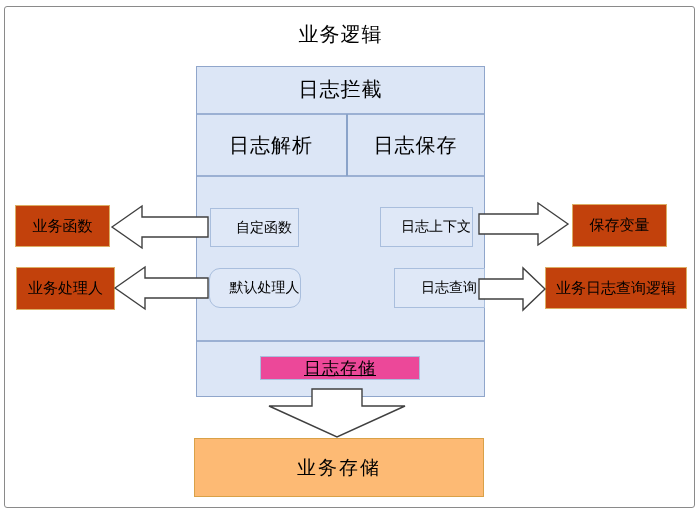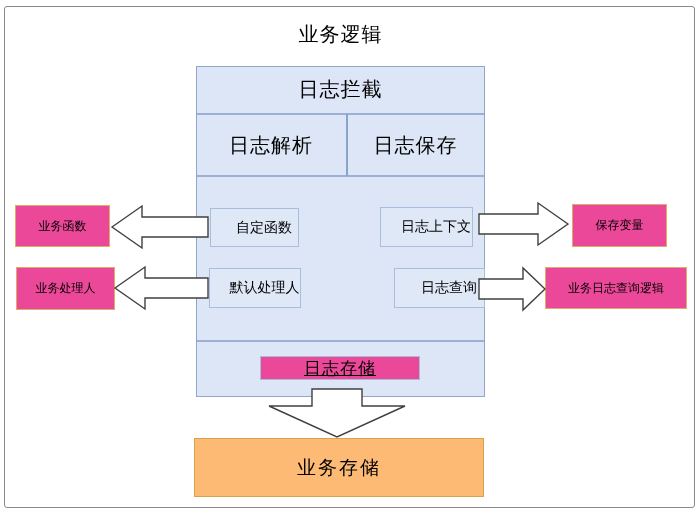--- a/index.html
+++ b/index.html
@@ -18,21 +18,21 @@
   .divider-v { background:#8aa3c9; width:2px; }
   .lbl { display:flex; align-items:center; justify-content:center; }
   .hdr-lbl   { left:196px; top:66px;  width:289px; height:47px; font-size:20px; letter-spacing:1px; }
   .cell1-lbl { left:196px; top:115px; width:150px; height:60px; font-size:20px; letter-spacing:1px; }
   .cell2-lbl { left:346px; top:115px; width:139px; height:60px; font-size:20px; letter-spacing:1px; }
   .inner-box { background:#dfe8f7; border:1.5px solid #a9bedd; font-size:14px;
                display:flex; align-items:center; justify-content:center;padding-left:19px; }
   .storage-box { left:260px; top:356px; width:160px; height:24px; background:#ec4899;
                  border:1.5px solid #a9bedd; font-size:17px; letter-spacing:1px;
                  display:flex; align-items:center; justify-content:center;text-decoration:underline; }
-  .orange-box { background:#ec4899; border:1.5px solid #dcae65; font-size:12px;
+  .orange-box { background:#c2410c; border:1.5px solid #dcae65; font-size:15px;
                 display:flex; align-items:center; justify-content:center; }
   .orange-big { left:194px; top:438px; width:290px; height:59px; background:#fdba74;
                 border:1.5px solid #d9a148; font-size:19px; letter-spacing:2px;
                 display:flex; align-items:center; justify-content:center; }
   .arrow-svg { position:absolute; z-index:5; overflow:visible; }
   svg polygon { fill:#ffffff; stroke:#404040; stroke-width:1.4; stroke-linejoin:miter; }
 </style>
 </head>
 <body>
 
@@ -46,21 +46,21 @@
   <div class="abs divider-h" style="left:197px; top:175px; width:287px;"></div>
   <div class="abs divider-h" style="left:197px; top:340px; width:287px;"></div>
   <div class="abs divider-v" style="left:346px; top:114px; height:62px;"></div>
 
   <div class="abs lbl hdr-lbl">日志拦截</div>
   <div class="abs lbl cell1-lbl">日志解析</div>
   <div class="abs lbl cell2-lbl">日志保存</div>
 
   <div class="abs inner-box" style="left:210px; top:208px; width:89px; height:39px;">自定函数</div>
   <div class="abs inner-box" style="left:380px; top:207px; width:93px; height:40px;">日志上下文</div>
-  <div class="abs inner-box" style="left:209px; top:268px; width:92px; height:40px;">默认处理人</div>
+  <div class="abs inner-box" style="left:209px; top:268px; width:92px; height:40px;border-radius:11px;">默认处理人</div>
   <div class="abs inner-box" style="left:394px; top:268px; width:91px; height:40px;">日志查询</div>
 
   <div class="abs storage-box">日志存储</div>
 
   <div class="abs orange-box" style="left:15px; top:205px; width:95px; height:42px;">业务函数</div>
   <div class="abs orange-box" style="left:16px; top:267px; width:99px; height:43px;">业务处理人</div>
   <div class="abs orange-box" style="left:572px; top:204px; width:95px; height:43px;">保存变量</div>
   <div class="abs orange-box" style="left:545px; top:267px; width:142px; height:42px;">业务日志查询逻辑</div>
   <div class="abs orange-big">业务存储</div>
 

